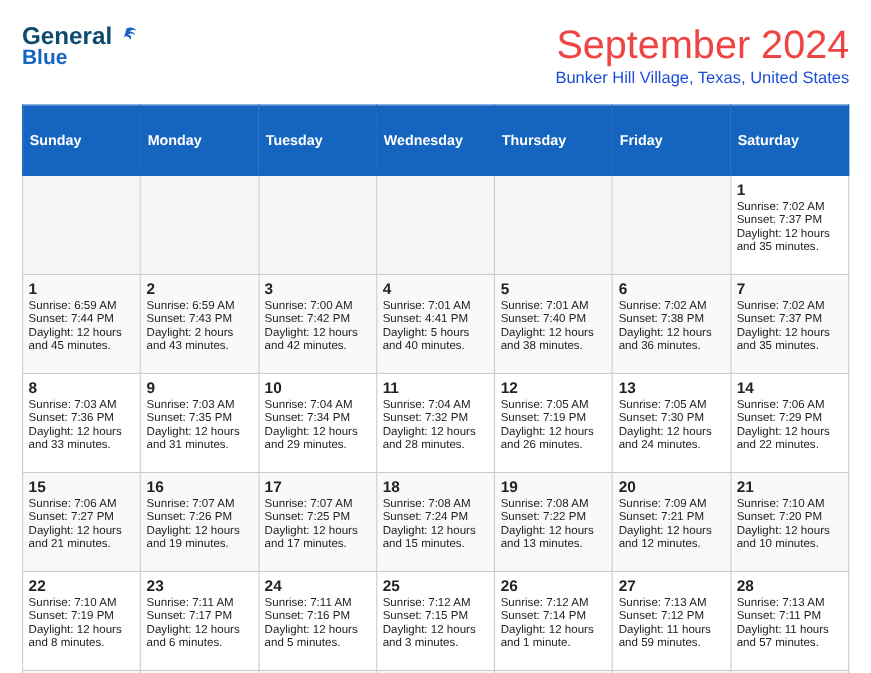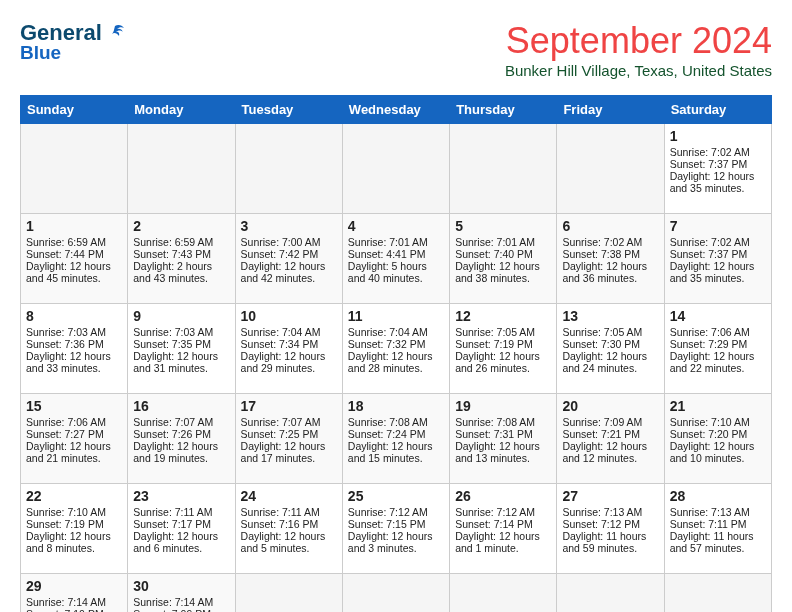--- a/index.html
+++ b/index.html
@@ -24,32 +24,32 @@
     .title-section {
       text-align: right;
     }
     .month-title {
       font-size: 36px;
       font-weight: normal;
       color: #ef4444;
     }
     .location {
       font-size: 15px;
-      color: #14532d;
+      color: #1d4ed8;
     }
     table {
       width: 100%;
       border-collapse: collapse;
       table-layout: fixed;
     }
     th {
       background-color: #1565c0;
       color: white;
       text-align: left;
-      padding: 6px 6px;
+      padding: 24px 6px;
       font-size: 13px;
       font-weight: bold;
       border: 1px solid #1565c0;
     }
     td {
       vertical-align: top;
       padding: 4px 5px;
       font-size: 10.5px;
       color: #222;
       border: 1px solid #ccc;
@@ -227,21 +227,21 @@
         </td>
         <td>
           <span class="day-num">18</span>
           <div>Sunrise: 7:08 AM</div>
           <div>Sunset: 7:24 PM</div>
           <div>Daylight: 12 hours and 15 minutes.</div>
         </td>
         <td>
           <span class="day-num">19</span>
           <div>Sunrise: 7:08 AM</div>
-          <div>Sunset: 7:31 PM</div>
+          <div>Sunset: 7:22 PM</div>
           <div>Daylight: 12 hours and 13 minutes.</div>
         </td>
         <td>
           <span class="day-num">20</span>
           <div>Sunrise: 7:09 AM</div>
           <div>Sunset: 7:21 PM</div>
           <div>Daylight: 12 hours and 12 minutes.</div>
         </td>
         <td>
           <span class="day-num">21</span>

